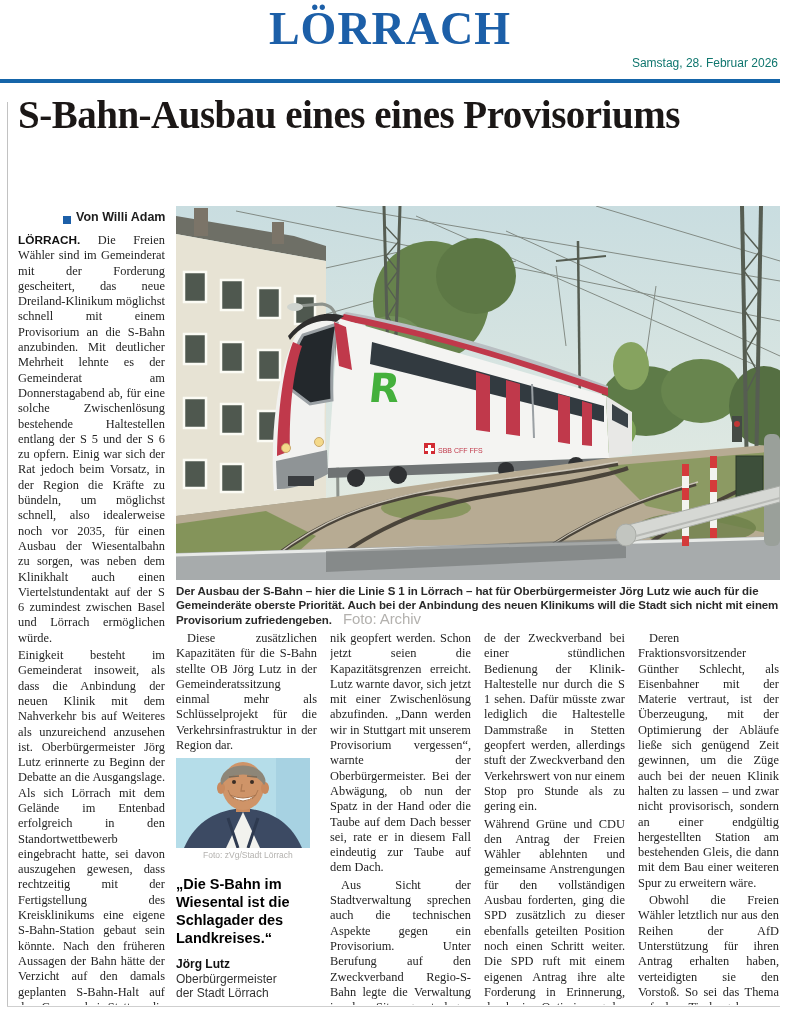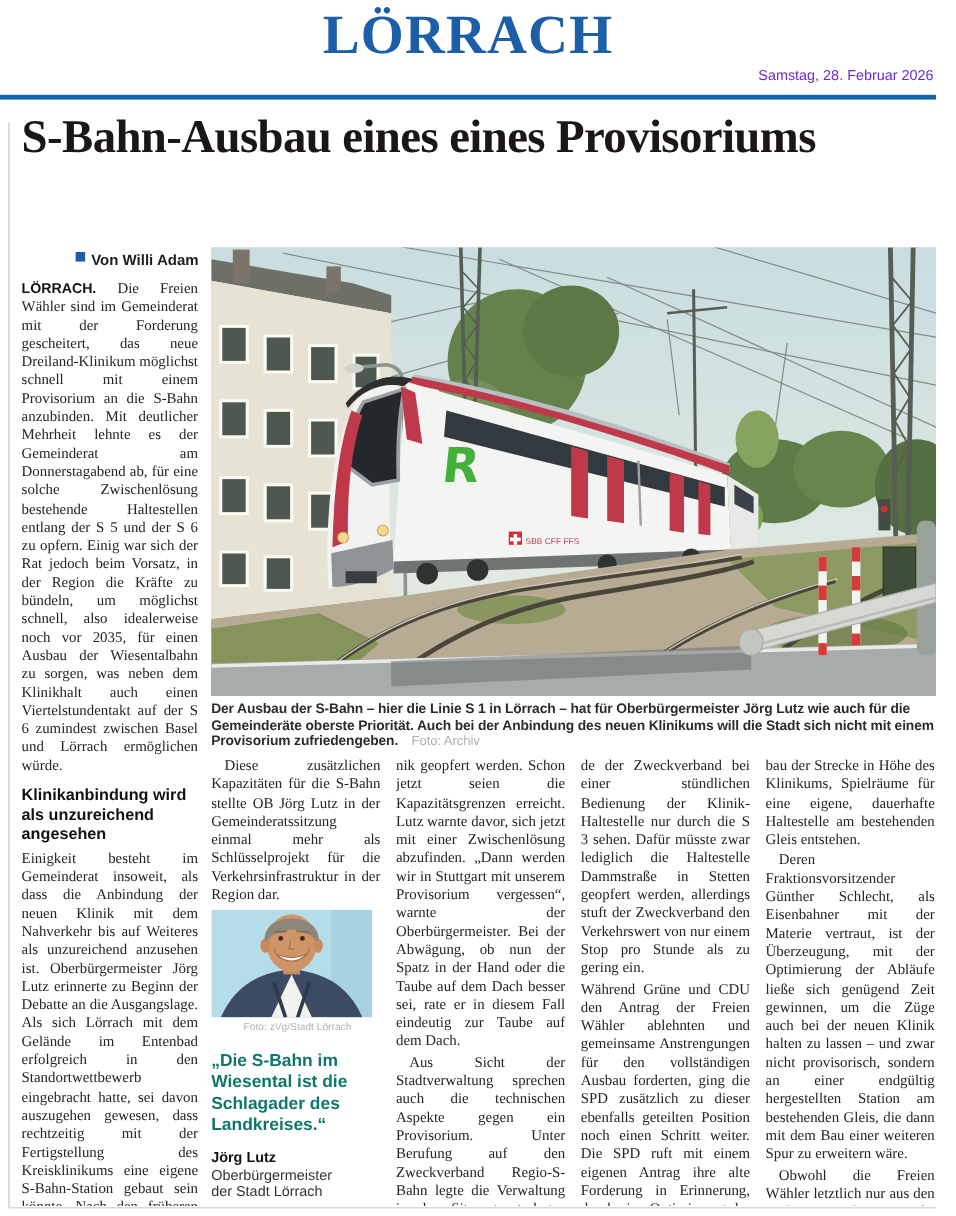--- a/index.html
+++ b/index.html
@@ -2,52 +2,52 @@
 <html><head>
 <meta charset="utf-8">
 <style>
   html,body{margin:0;padding:0;background:#ffffff;}
   .page{position:relative;width:797px;height:1013px;background:#fff;overflow:hidden;
         font-family:"Liberation Serif",serif;color:#222;text-decoration:underline;}
 
   .masthead{position:absolute;top:2px;left:0;width:780px;margin:0;text-align:center;
             font-family:"Liberation Serif",serif;font-weight:bold;font-size:46px;
             color:#1c5fa8;letter-spacing:1px;}
-  .date{position:absolute;top:56px;right:19px;font:12px "Liberation Sans",sans-serif;color:#6d28d9;}
+  .date{position:absolute;top:56px;right:19px;font:12px "Liberation Sans",sans-serif;color:#0f766e;}
   .blue-rule{position:absolute;top:79px;left:0;width:780px;height:4px;background:#1565a9;}
   .vrule{position:absolute;left:7px;top:102px;width:1px;height:904px;background:#c2c2c2;}
   .bottom-rule{position:absolute;left:7px;top:1006px;width:773px;height:1px;background:#cfcfcf;}
 
   .headline{position:absolute;left:18px;top:95px;width:766px;margin:0;
             font-family:"Liberation Serif",serif;font-weight:bold;font-size:39px;
             color:#1b1716;letter-spacing:-0.5px;line-height:1.05;}
   .standfirst{position:absolute;left:18px;top:154px;width:762px;margin:0;
               font:bold 14px/1.35 "Liberation Sans",sans-serif;letter-spacing:-0.2px;color:#1d1d1d;}
-  .byline{position:absolute;left:18px;top:210px;display:flex;align-items:flex-start;gap:5px;
+  .byline{position:absolute;left:18px;top:210px;display:flex;align-items:flex-end;gap:5px;
           font:bold 12.5px "Liberation Sans",sans-serif;color:#1d1d1d;padding-left:45px;}
   .byline-square{width:8px;height:8px;background:#1c5fa8;display:inline-block;}
 
   .mainphoto{position:absolute;left:176px;top:206px;width:604px;height:374px;margin:0;
              overflow:hidden;background:#cfe0df;}
   .caption{position:absolute;left:176px;top:585px;width:604px;height:41px;overflow:hidden;
            font:bold 11.5px/13.5px "Liberation Sans",sans-serif;letter-spacing:-0.1px;color:#2b2b2b;}
-  .caption .credit{font-weight:normal;font-size:11px;color:#b3b1ae;margin-left:8px;}
+  .caption .credit{font-weight:normal;font-size:15px;color:#b3b1ae;margin-left:8px;}
 
   .col1{position:absolute;left:18px;top:233px;width:147px;height:772px;overflow:hidden;}
   .cols{position:absolute;left:176px;top:631px;width:606px;height:374px;display:flex;gap:13px;overflow:hidden;}
   .cols .col{flex:0 0 141px;width:141px;overflow:hidden;}
 
   .bodytext p{margin:0 0 2px;font:12.4px/15.3px "Liberation Serif",serif;text-align:justify;color:#242424;}
   .bodytext p.ind{text-indent:11px;}
   .colhead{font:bold 13.5px/1.18 "Liberation Sans",sans-serif;color:#121212;margin:9px 0 5px;}
   .lead{font:bold 11.8px "Liberation Sans",sans-serif;color:#111;}
 
   .portrait{margin:5px 0 0;width:134px;height:90px;overflow:hidden;}
   .pcredit{font:8.5px "Liberation Sans",sans-serif;color:#b3b1ae;margin:2px 0 9px;padding-left:27px;}
-  .quote{font:bold 14.5px/1.24 "Liberation Sans",sans-serif;color:#0f766e;margin:16px 0 9px;}
+  .quote{font:bold 14.5px/1.24 "Liberation Sans",sans-serif;color:#000000;margin:16px 0 9px;}
   .qname{font:bold 12px/1.2 "Liberation Sans",sans-serif;color:#111;}
   .qrole{font:12px/1.2 "Liberation Sans",sans-serif;color:#333;}
   .after-quote{margin-top:9px !important;}
 </style>
 </head>
 <body>
 
 <div class="page">
 
   <h1 class="masthead">LÖRRACH</h1>
@@ -224,21 +224,20 @@
     </svg>
   </figure>
 
   <figcaption class="caption">
     <span>Der Ausbau der S-Bahn – hier die Linie S 1 in Lörrach – hat für Oberbürgermeister Jörg Lutz wie auch für die Gemeinderäte oberste Priorität. Auch bei der Anbindung des neuen Klinikums will die Stadt sich nicht mit einem Provisorium zufriedengeben.</span>
     <span class="credit">Foto: Archiv</span>
   </figcaption>
 
   <div class="col1 bodytext">
     <p><span class="lead">LÖRRACH.</span> <span>Die Freien Wähler sind im Gemeinderat mit der Forderung gescheitert, das neue Dreiland-Klinikum möglichst schnell mit einem Provisorium an die S-Bahn anzubinden. Mit deutlicher Mehrheit lehnte es der Gemeinderat am Donnerstagabend ab, für eine solche Zwischenlösung bestehende Haltestellen entlang der S 5 und der S 6 zu opfern. Einig war sich der Rat jedoch beim Vorsatz, in der Region die Kräfte zu bündeln, um möglichst schnell, also idealerweise noch vor 2035, für einen Ausbau der Wiesentalbahn zu sorgen, was neben dem Klinikhalt auch einen Viertelstundentakt auf der S 6 zumindest zwischen Basel und Lörrach ermöglichen würde.</span></p>
-    <h3 class="colhead">Klinikanbindung wird als unzureichend angesehen</h3>
     <p>Einigkeit besteht im Gemeinderat insoweit, als dass die Anbindung der neuen Klinik mit dem Nahverkehr bis auf Weiteres als unzureichend anzusehen ist. Oberbürgermeister Jörg Lutz erinnerte zu Beginn der Debatte an die Ausgangslage. Als sich Lörrach mit dem Gelände im Entenbad erfolgreich in den Standortwettbewerb eingebracht hatte, sei davon auszugehen gewesen, dass rechtzeitig mit der Fertigstellung des Kreisklinikums eine eigene S-Bahn-Station gebaut sein könnte. Nach den früheren Aussagen der Bahn hätte der Verzicht auf den damals geplanten S-Bahn-Halt auf der Grenze bei Stetten die fahrplantechnischen Voraussetzungen schaffen können, um dafür einen Klinikbahnhof zu schaffen. Später sei die Bahn von dieser Aussage abgerückt. Nach den jetzigen Bewertungen der Bahn braucht es auf der Wiesentalbahn zusätzliche zweigleisige Abschnitte, um sowohl die S-Bahn-Station bei der Klinik einzurichten, als auch für eine Taktverdichtung bei der S 6 zu sorgen.</p>
   </div>
 
   <div class="cols bodytext">
 
     <div class="col">
       <p class="ind">Diese zusätzlichen Kapazitäten für die S-Bahn stellte OB Jörg Lutz in der Gemeinderatssitzung einmal mehr als Schlüsselprojekt für die Verkehrsinfrastruktur in der Region dar.</p>
       <figure class="portrait">
         <svg width="134" height="90" viewBox="0 0 134 90" xmlns="http://www.w3.org/2000/svg">
           <rect width="134" height="90" fill="#b5dde9"></rect>
@@ -268,26 +267,25 @@
 
     </div>
 
     <div class="col">
       <p>nik geopfert werden. Schon jetzt seien die Kapazitätsgrenzen erreicht. Lutz warnte davor, sich jetzt mit einer Zwischenlösung abzufinden. „Dann werden wir in Stuttgart mit unserem Provisorium vergessen“, warnte der Oberbürgermeister. Bei der Abwägung, ob nun der Spatz in der Hand oder die Taube auf dem Dach besser sei, rate er in diesem Fall eindeutig zur Taube auf dem Dach.</p>
       <p class="ind">Aus Sicht der Stadtverwaltung sprechen auch die technischen Aspekte gegen ein Provisorium. Unter Berufung auf den Zweckverband Regio-S-Bahn legte die Verwaltung in den Sitzungsunterlagen dar, dass für eine provisorische Anbindung je nach Variante (S 6 und/oder S 5, halbstündlich oder stündlich) mindestens eine, in den meisten Fällen mehrere bestehende Haltestellen aufgegeben werden müssten.</p>
 
     </div>
 
     <div class="col">
-      <p>de der Zweckverband bei einer stündlichen Bedienung der Klinik-Haltestelle nur durch die S 3 sehen. Dafür müsste zwar lediglich die Haltestelle Dammstraße in Stetten geopfert werden, allerdings stuft der Zweckverband den Verkehrswert von nur einem Stop pro Stunde als zu gering ein.</p>
+      <p>de der Zweckverband bei einer stündlichen Bedienung der Klinik-Haltestelle nur durch die S 1 sehen. Dafür müsste zwar lediglich die Haltestelle Dammstraße in Stetten geopfert werden, allerdings stuft der Zweckverband den Verkehrswert von nur einem Stop pro Stunde als zu gering ein.</p>
       <p>Während Grüne und CDU den Antrag der Freien Wähler ablehnten und gemeinsame Anstrengungen für den vollständigen Ausbau forderten, ging die SPD zusätzlich zu dieser ebenfalls geteilten Position noch einen Schritt weiter. Die SPD ruft mit einem eigenen Antrag ihre alte Forderung in Erinnerung, durch eine Optimierung der Halte- und Wendezeiten auf der S 6 die Fahrpläne so zu optimieren, dass bereits im jetzigen Zustand, also vor dem zweigleisigen Aus-</p>
     </div>
 
     <div class="col">
-      <p>bau der Strecke in Höhe des Klinikums, Spielräume für eine eigene, dauerhafte Haltestelle am bestehenden Gleis entstehen.</p>
       <p class="ind">Deren Fraktionsvorsitzender Günther Schlecht, als Eisenbahner mit der Materie vertraut, ist der Überzeugung, mit der Optimierung der Abläufe ließe sich genügend Zeit gewinnen, um die Züge auch bei der neuen Klinik halten zu lassen – und zwar nicht provisorisch, sondern an einer endgültig hergestellten Station am bestehenden Gleis, die dann mit dem Bau einer weiteren Spur zu erweitern wäre.</p>
       <p class="ind">Obwohl die Freien Wähler letztlich nur aus den Reihen der AfD Unterstützung für ihren Antrag erhalten haben, verteidigten sie den Vorstoß. So sei das Thema auf den Tisch gekommen und die ihrer Meinung nach bisher nicht deutlich sichtbare Einigkeit in der Region sei deutlicher geworden.</p>
     </div>
 
   </div>
 
   <div class="bottom-rule"></div>
 </div>
 
 </body></html>

